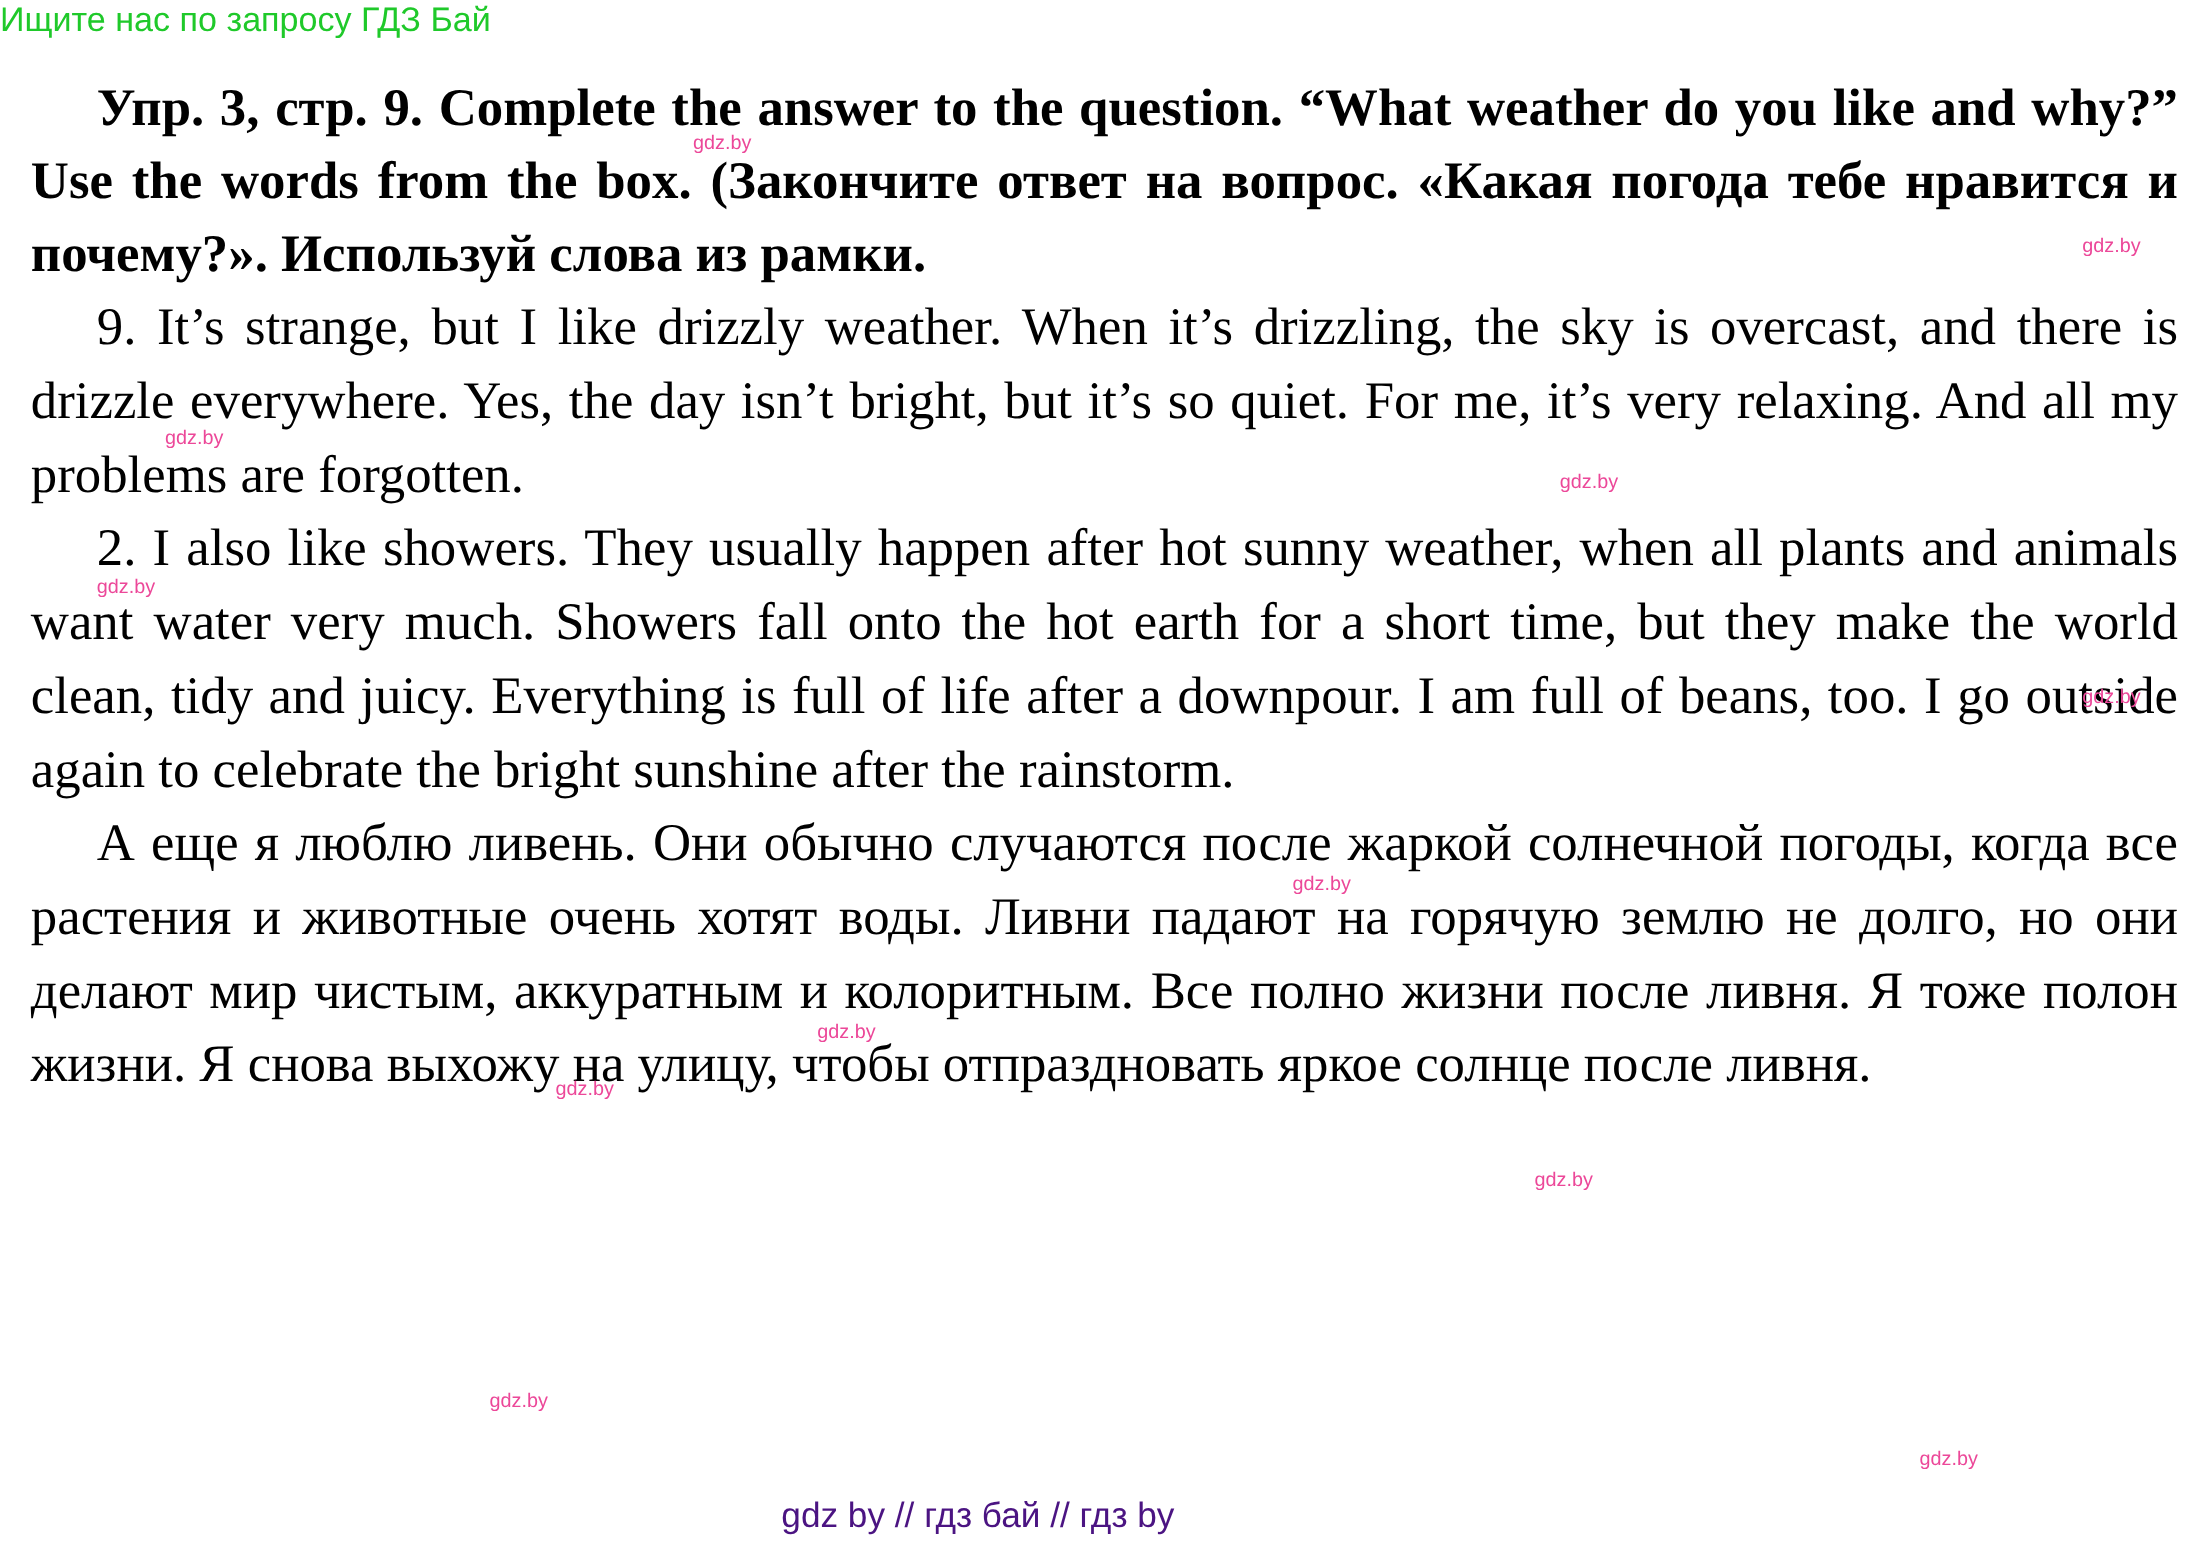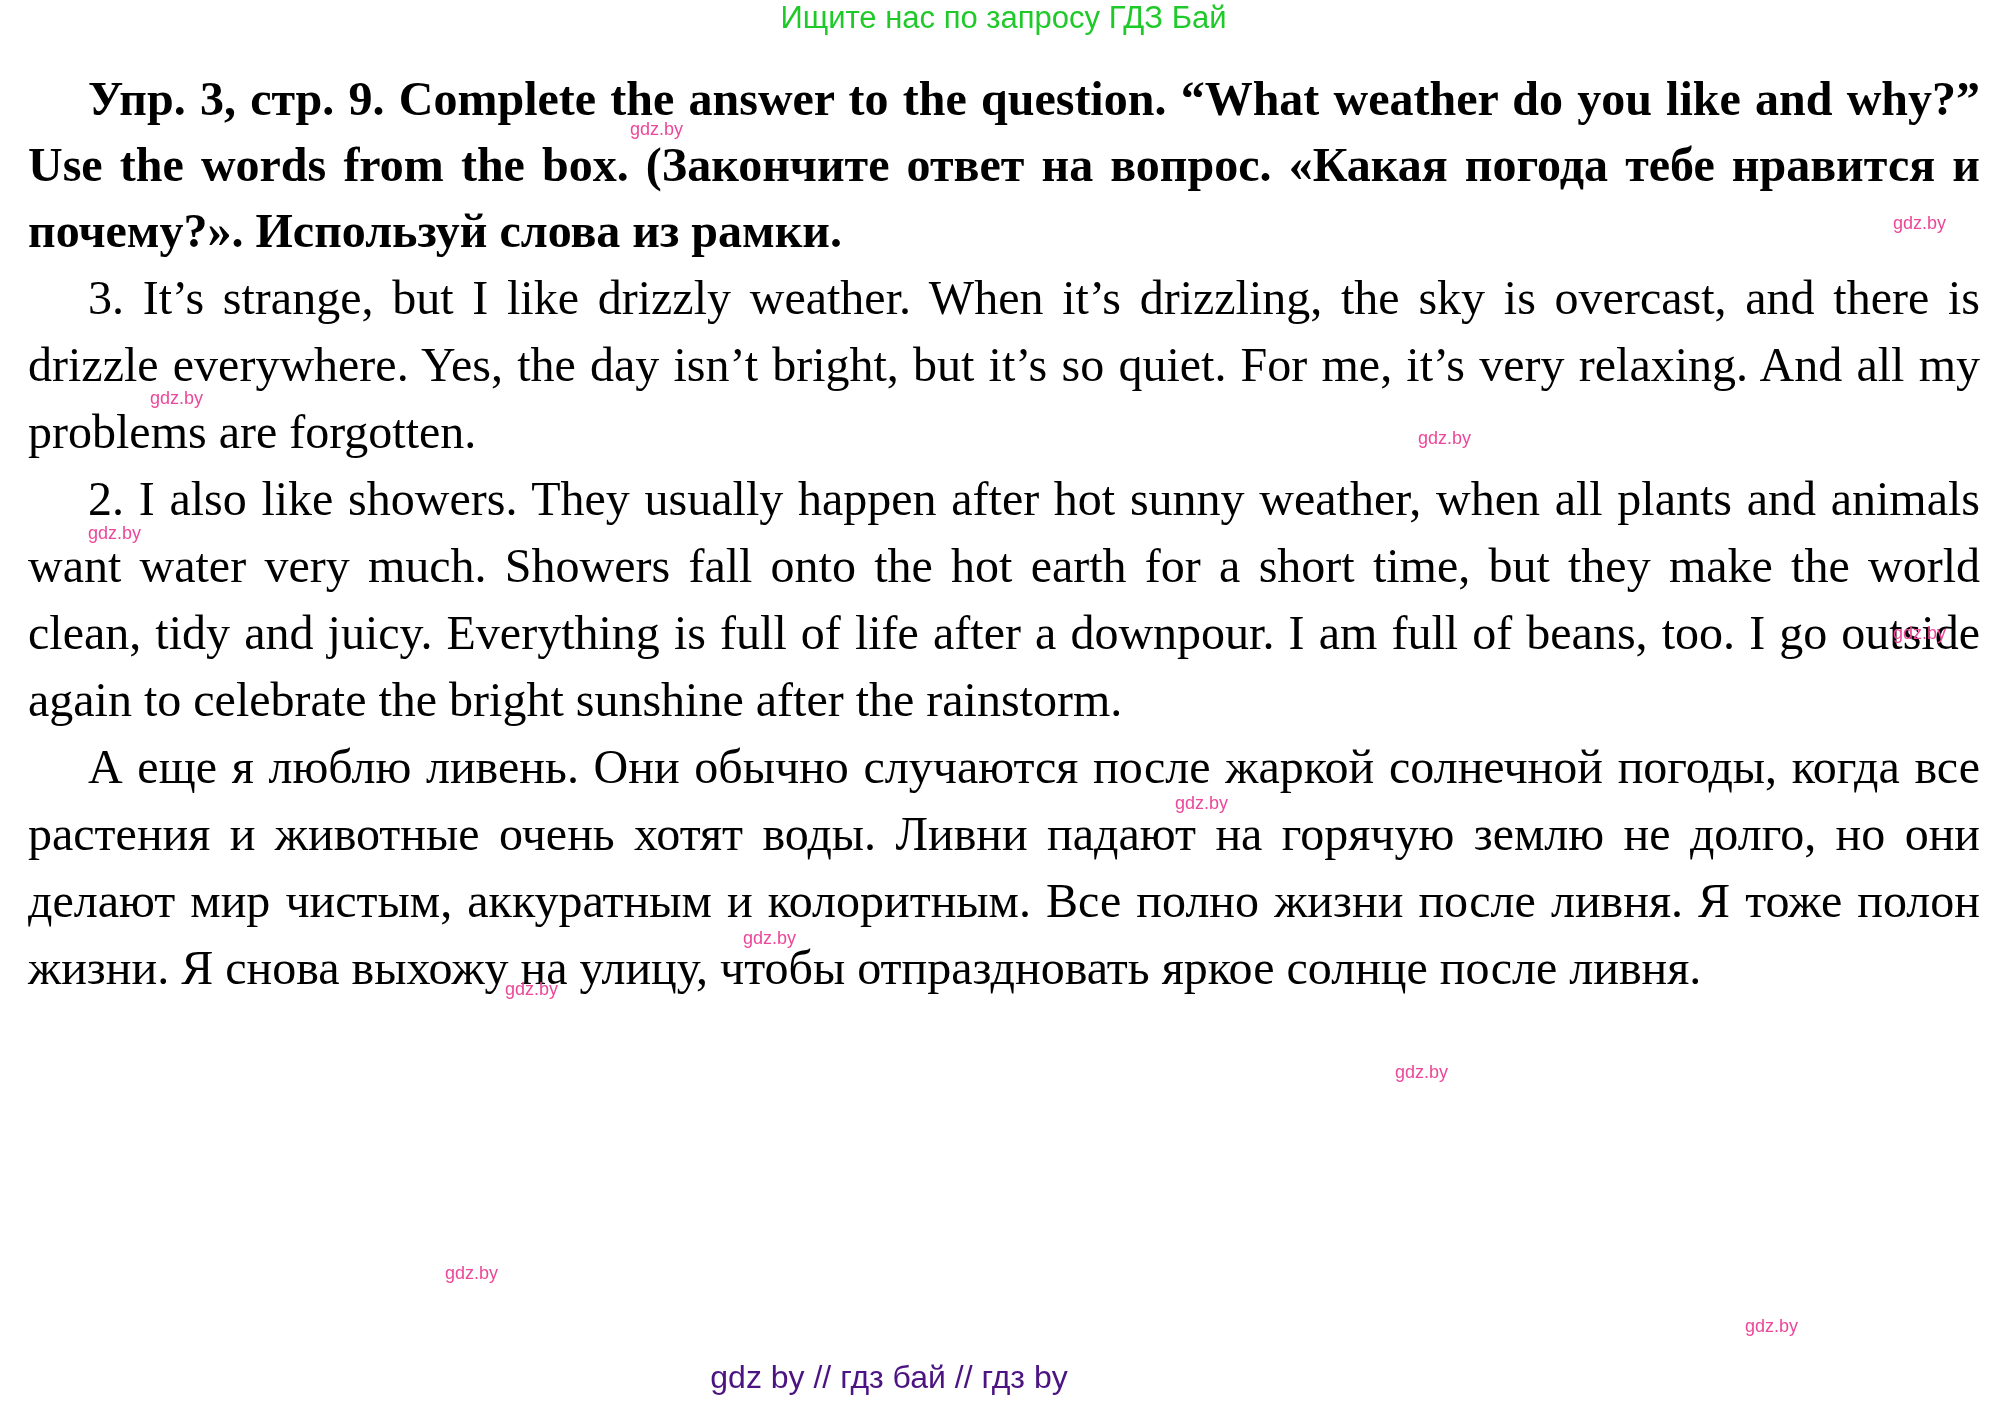--- a/index.html
+++ b/index.html
@@ -1,31 +1,31 @@
 <!DOCTYPE html>
 <html><head>
 <meta charset="utf-8">
 <style>
   html, body { margin: 0; padding: 0; background: #ffffff; }
   body { width: 2007px; height: 1402px; position: relative; overflow: hidden; font-family: "Liberation Serif", serif; color: #000; }
-  .top-banner { position: absolute; top: 0; left: 0; width: 2007px; text-align: center; font-family: "Liberation Sans", sans-serif; font-size: 31px; color: #1fc92a; line-height: 36px; }
+  .top-banner { position: absolute; top: 0; left: 0; width: 2007px; text-align: left; font-family: "Liberation Sans", sans-serif; font-size: 31px; color: #1fc92a; line-height: 36px; }
   .content { position: absolute; left: 28px; top: 66px; width: 1952px; }
   .heading { font-weight: bold; font-size: 48px; line-height: 66px; text-align: justify; text-indent: 60px; margin: 0; }
   .para { font-size: 48px; line-height: 67px; text-align: justify; text-indent: 60px; margin: 0; }
   .wm { position: absolute; font-family: "Liberation Sans", sans-serif; font-size: 18px; color: #ec4899; line-height: 26px; }
   .footer { position: absolute; top: 1357px; left: 0; width: 1778px; text-align: center; font-family: "Liberation Sans", sans-serif; font-size: 32px; color: #4b1482; line-height: 40px; }
 </style>
 </head>
 <body>
 
 <div class="top-banner">Ищите нас по запросу ГДЗ Бай</div>
 
 <div class="content">
   <p class="heading">Упр. 3, стр. 9. Complete the answer to the question. “What weather do you like and why?” Use the words from the box. (Закончите ответ на вопрос. «Какая погода тебе нравится и почему?». Используй слова из рамки.</p>
-  <p class="para">3. It’s strange, but I like drizzly weather. When it’s drizzling, the sky is overcast, and there is drizzle everywhere. Yes, the day isn’t bright, but it’s so quiet. For me, it’s very relaxing. And all my problems are forgotten.</p>
+  <p class="para">9. It’s strange, but I like drizzly weather. When it’s drizzling, the sky is overcast, and there is drizzle everywhere. Yes, the day isn’t bright, but it’s so quiet. For me, it’s very relaxing. And all my problems are forgotten.</p>
   <p class="para">2. I also like showers. They usually happen after hot sunny weather, when all plants and animals want water very much. Showers fall onto the hot earth for a short time, but they make the world clean, tidy and juicy. Everything is full of life after a downpour. I am full of beans, too. I go outside again to celebrate the bright sunshine after the rainstorm.</p>
   <p class="para">А еще я люблю ливень. Они обычно случаются после жаркой солнечной погоды, когда все растения и животные очень хотят воды. Ливни падают на горячую землю не долго, но они делают мир чистым, аккуратным и колоритным. Все полно жизни после ливня. Я тоже полон жизни. Я снова выхожу на улицу, чтобы отпраздновать яркое солнце после ливня.</p>
 </div>
 
 <div id="wm-layer">
     <span class="wm" style="left: 630px; top: 116px;">gdz.by</span>
     <span class="wm" style="left: 1893px; top: 210px;">gdz.by</span>
     <span class="wm" style="left: 150px; top: 385px;">gdz.by</span>
     <span class="wm" style="left: 1418px; top: 425px;">gdz.by</span>
     <span class="wm" style="left: 88px; top: 520px;">gdz.by</span>

